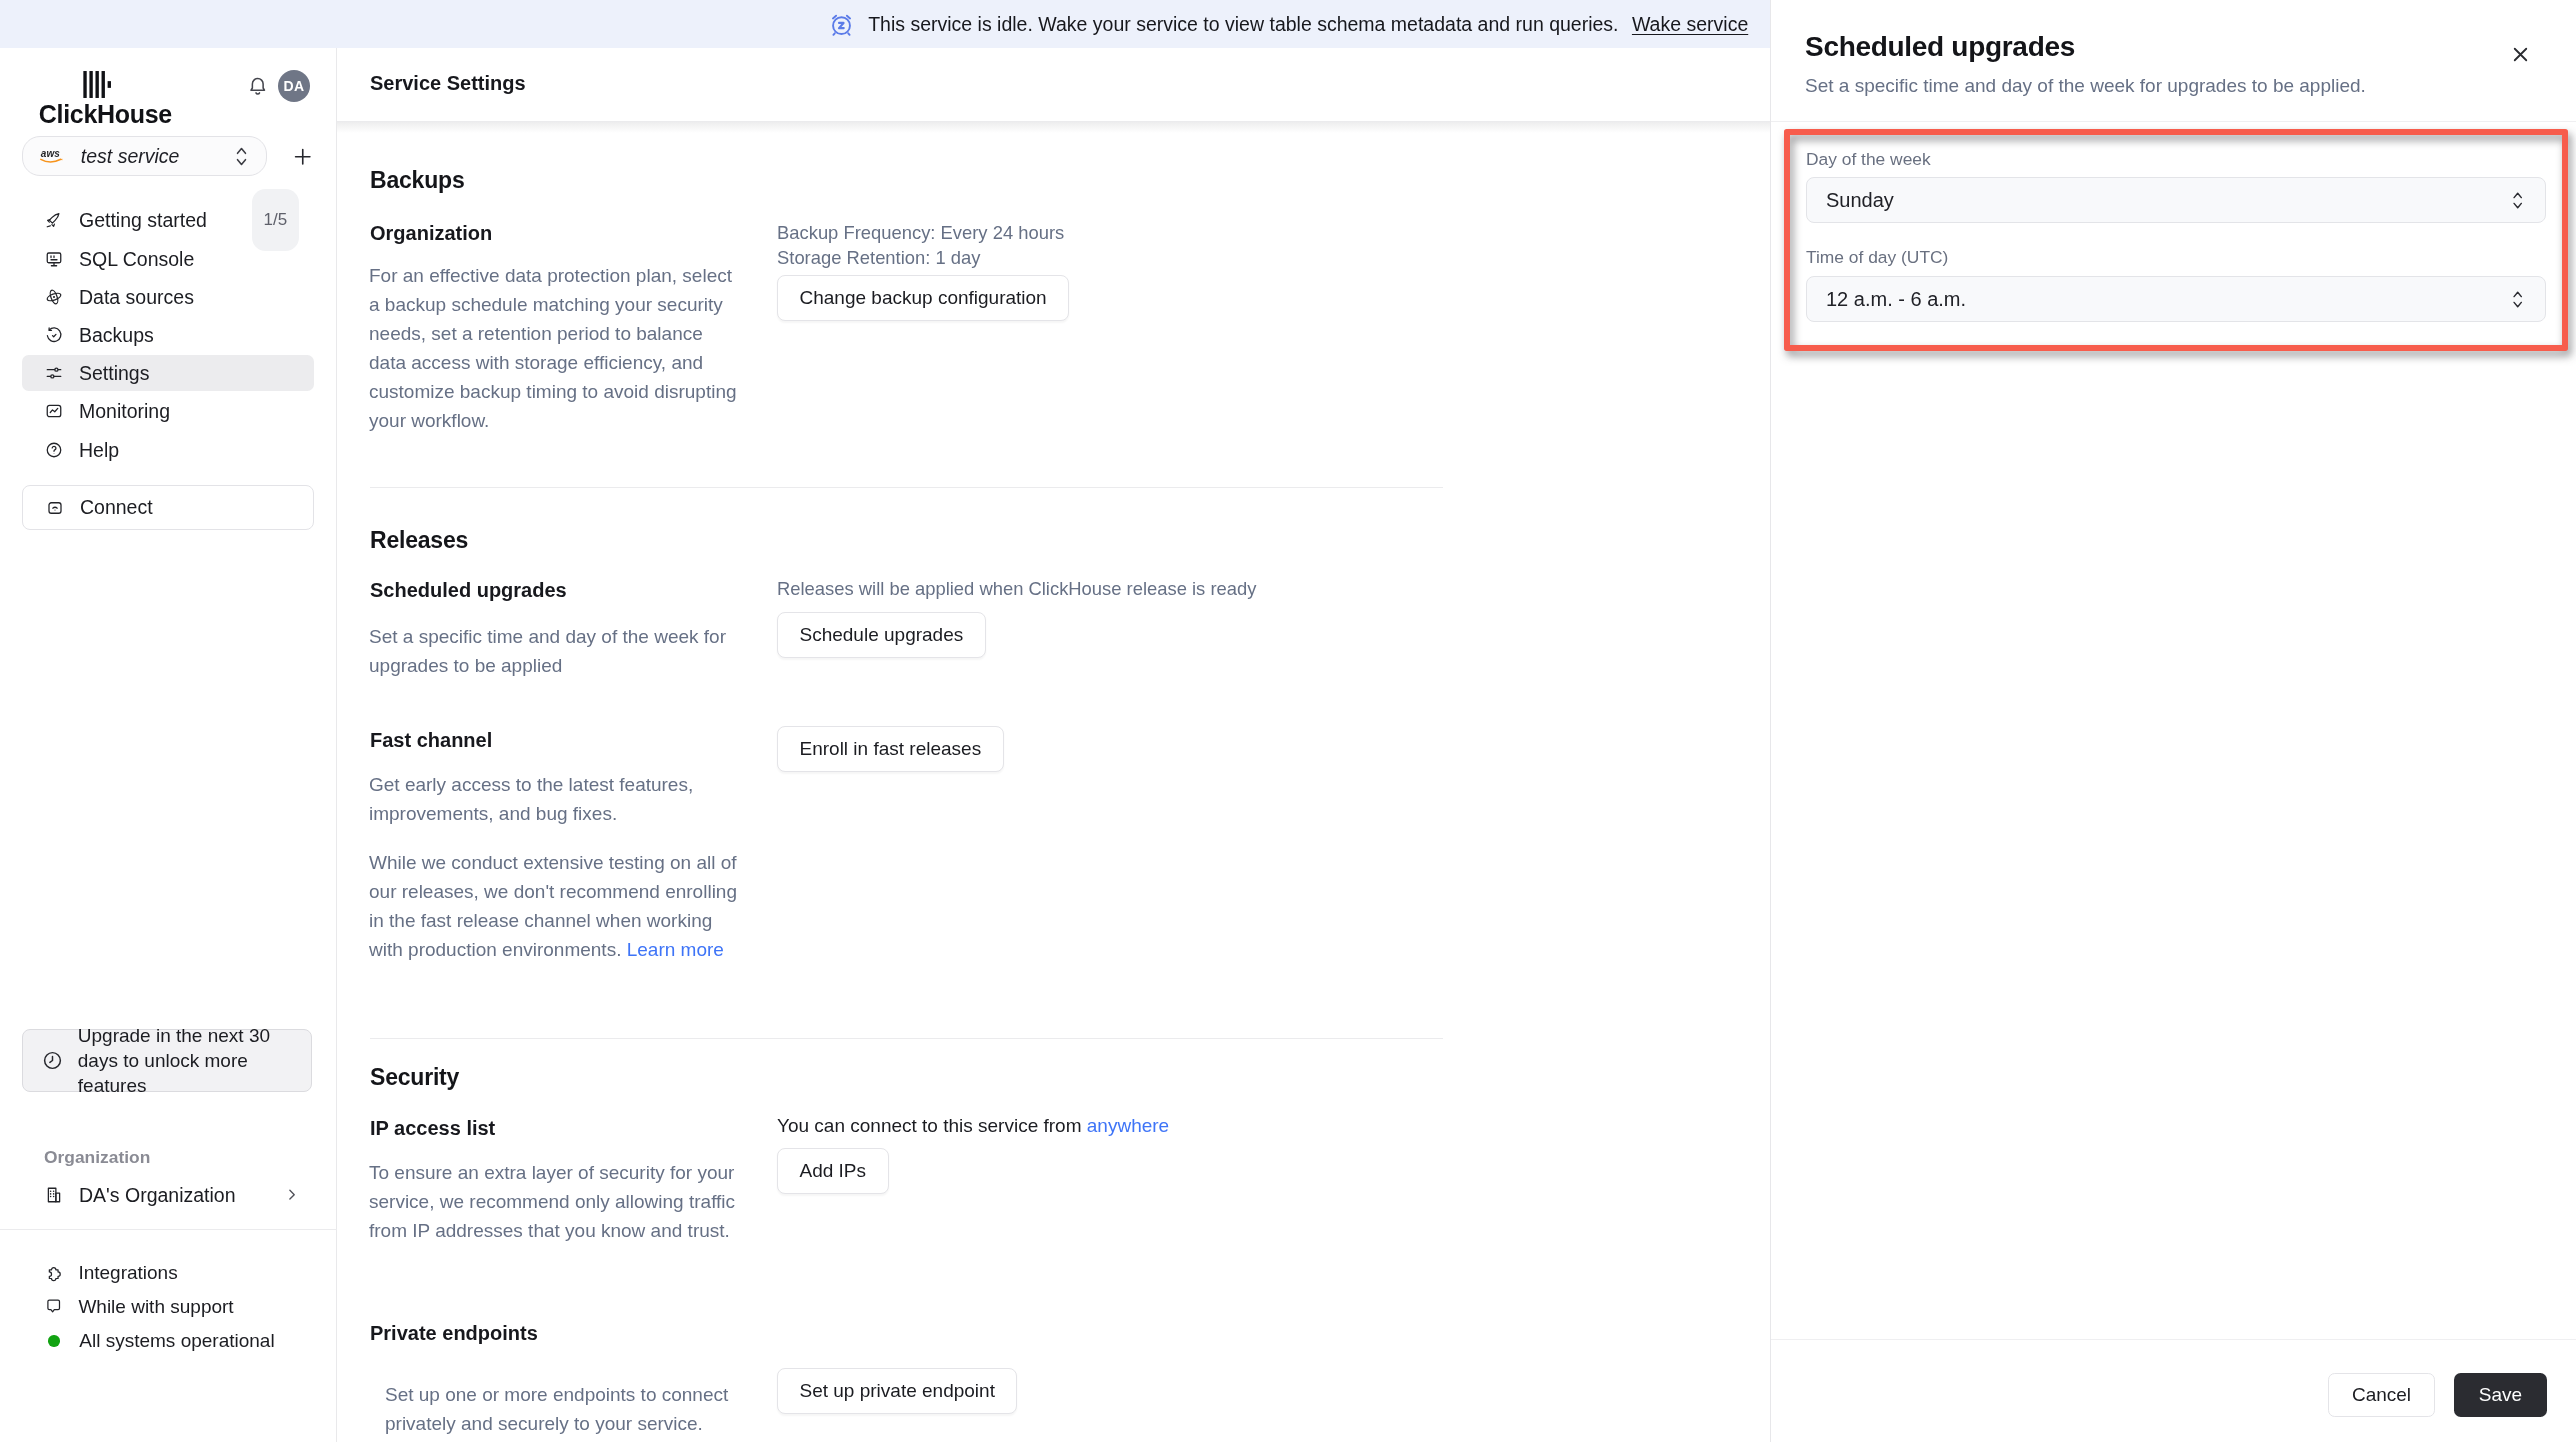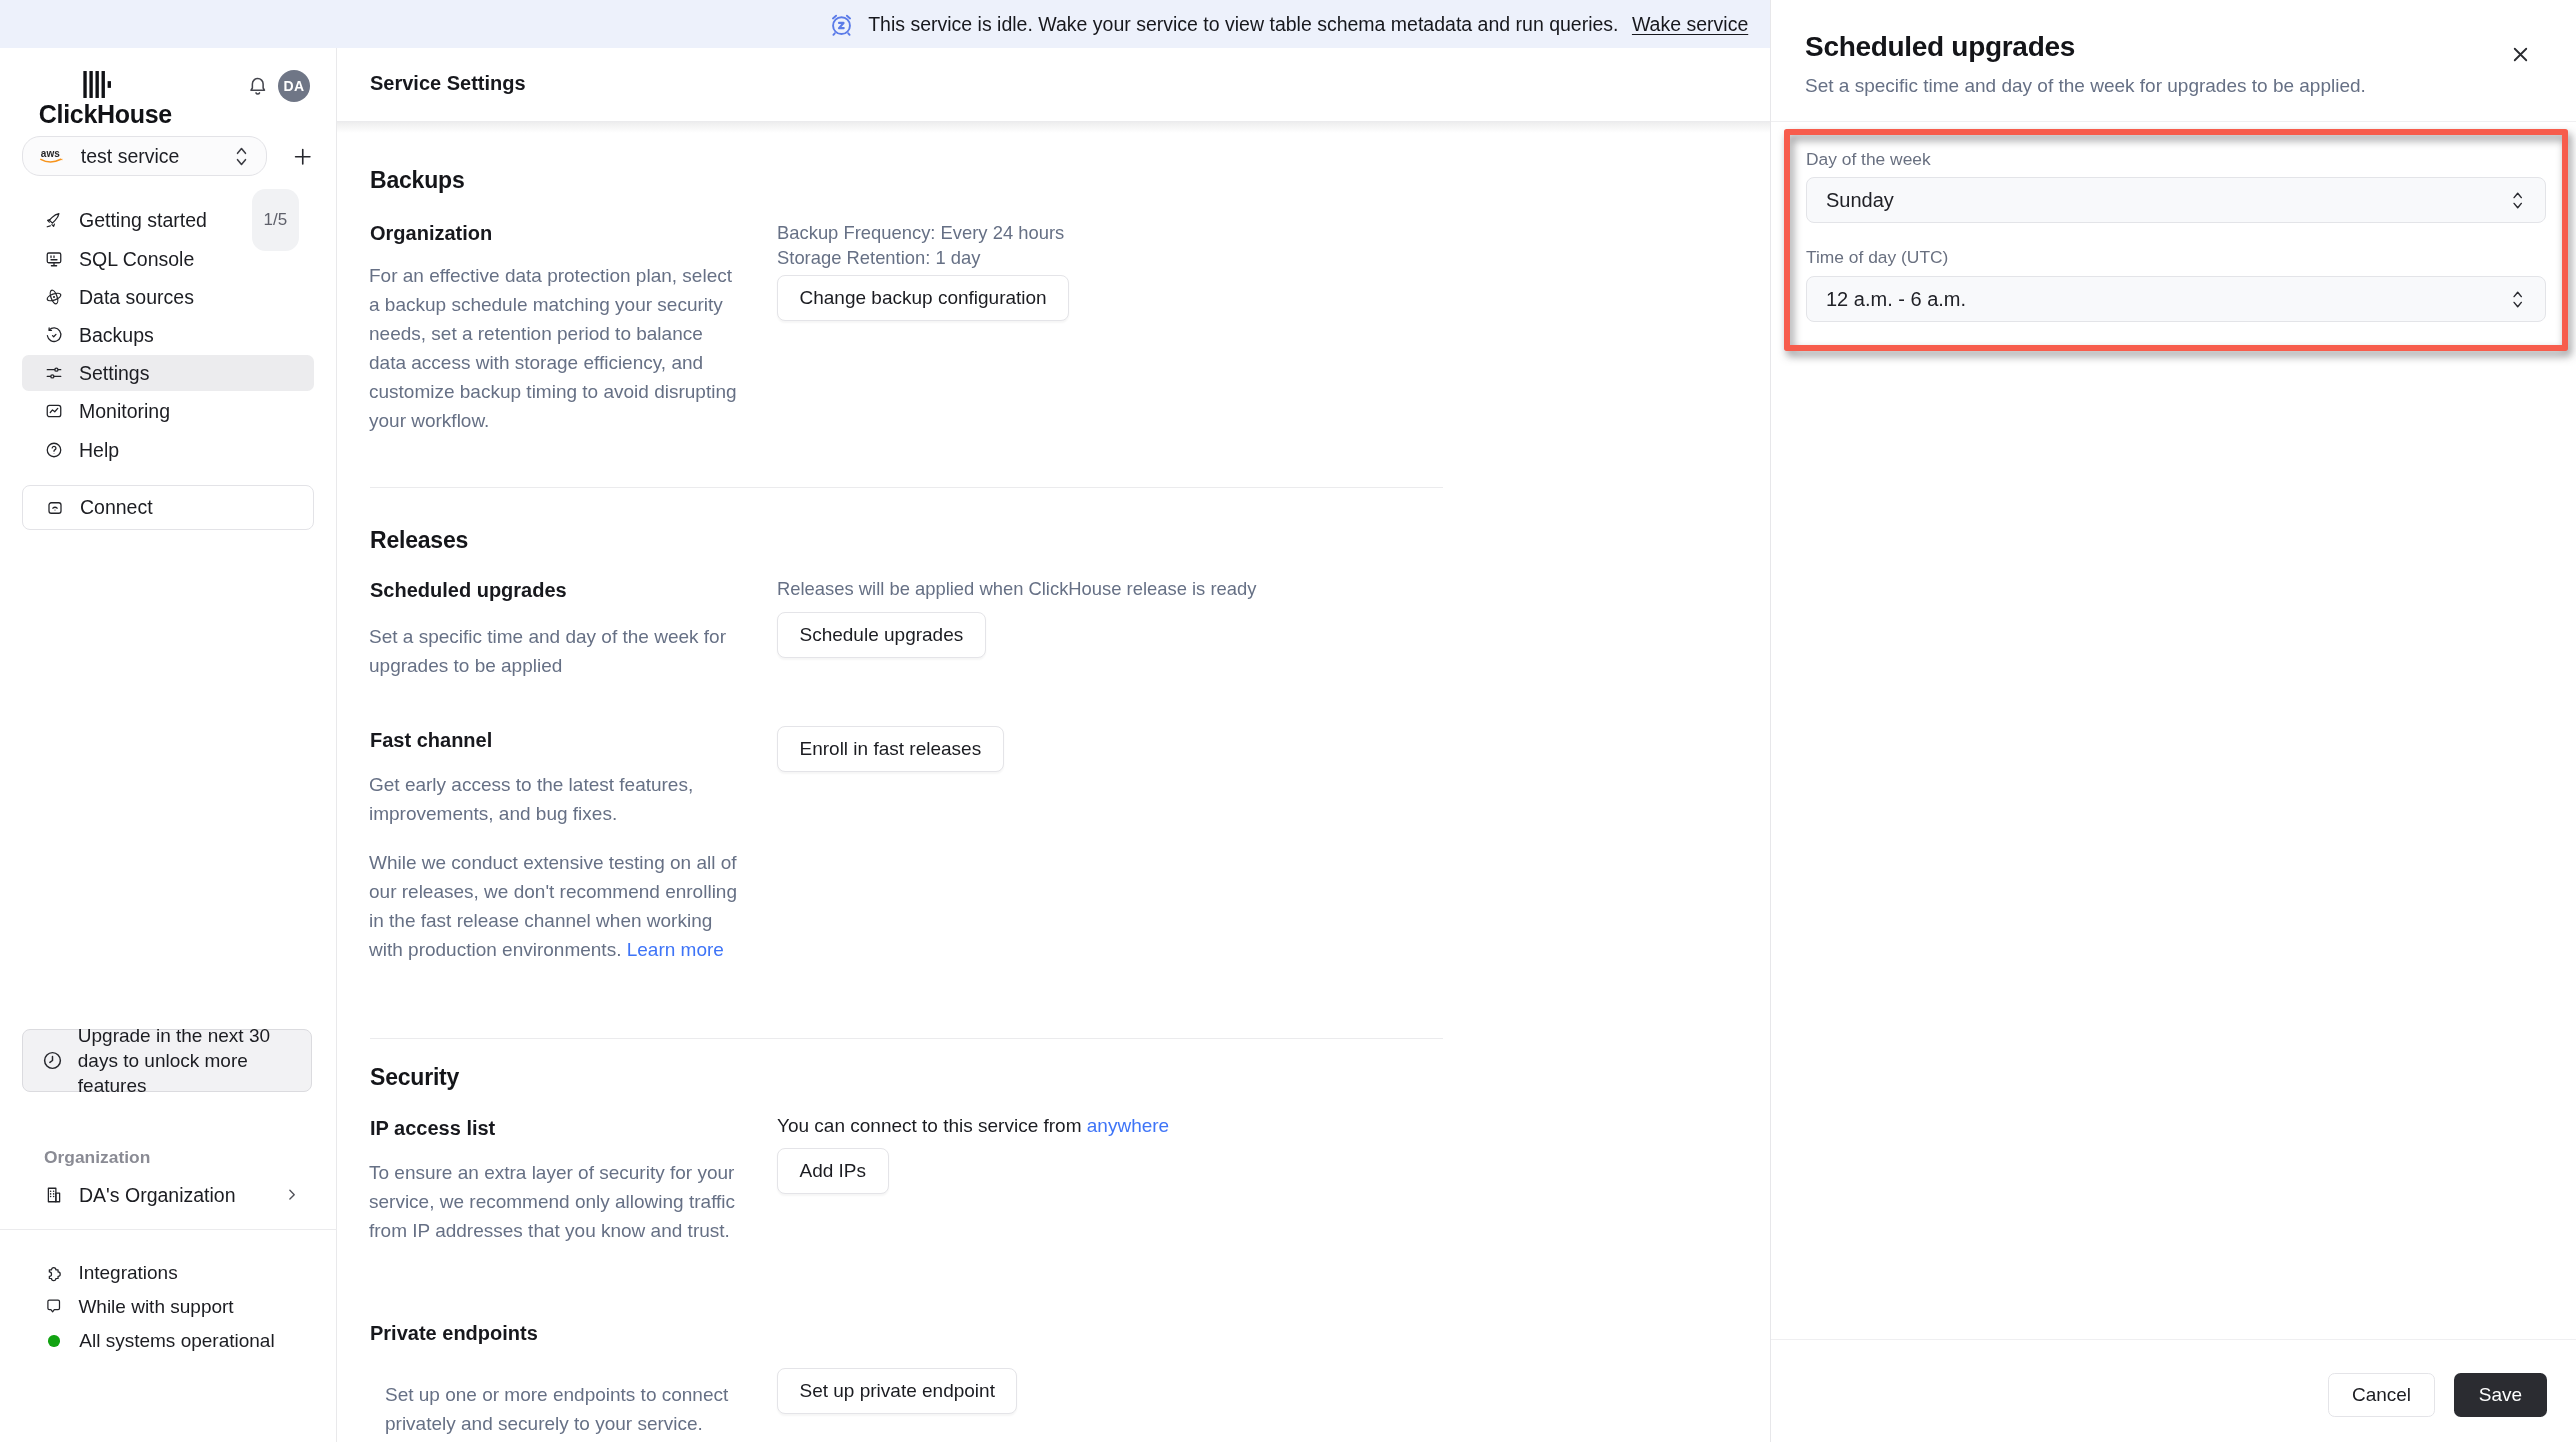--- a/index.html
+++ b/index.html
@@ -48,21 +48,21 @@
   .brand-name{font-size:25px;font-weight:700;letter-spacing:-0.3px;margin-left:14.8px;color:#111216;}
   .bell{position:absolute;left:247px;top:27px;color:#43444c;cursor:pointer;}
   .avatar{
     position:absolute;left:278px;top:21.5px;width:32px;height:32px;border-radius:50%;
     background:#6f7686;color:#fff;font-size:14px;font-weight:700;
     display:flex;align-items:center;justify-content:center;letter-spacing:0.3px;cursor:pointer;
   }
   .service-selector{
     position:absolute;left:22px;top:88px;width:245px;height:40px;
     border:1.3px solid #e3e3e7;background:#fbfbfc;border-radius:18px;
-    display:flex;align-items:center;padding:0 14.8px;cursor:pointer;
+    display:flex;align-items:center;padding:0 14.8px;cursor:pointer;font-style:italic;
   }
   .service-selector .label{font-size:19.5px;color:#1d1e24;margin-left:16px;flex:1;}
   .plus-btn{position:absolute;left:290px;top:96px;width:25.5px;height:25.5px;color:#26272d;
     display:flex;align-items:center;justify-content:center;cursor:pointer;}
   .nav-item{
     position:absolute;left:22px;width:292px;height:36px;border-radius:6.7px;
     display:flex;align-items:center;padding:0 0 0 23px;font-size:19.5px;font-weight:500;color:#1c1d22;cursor:pointer;
   }
   .nav-item .nav-icon{width:18px;margin-right:16px;color:#232429;flex:0 0 auto;}
   .nav-item.active{background:var(--active-bg);}

